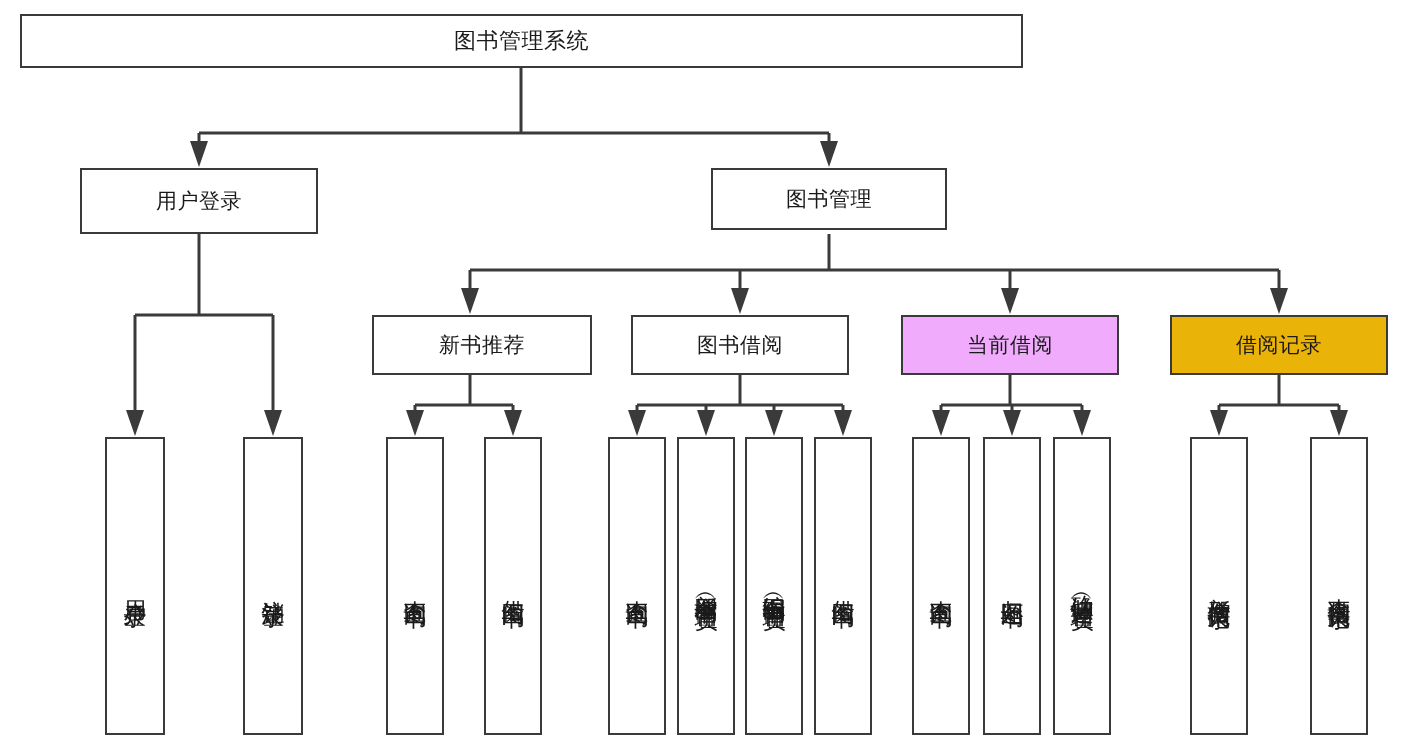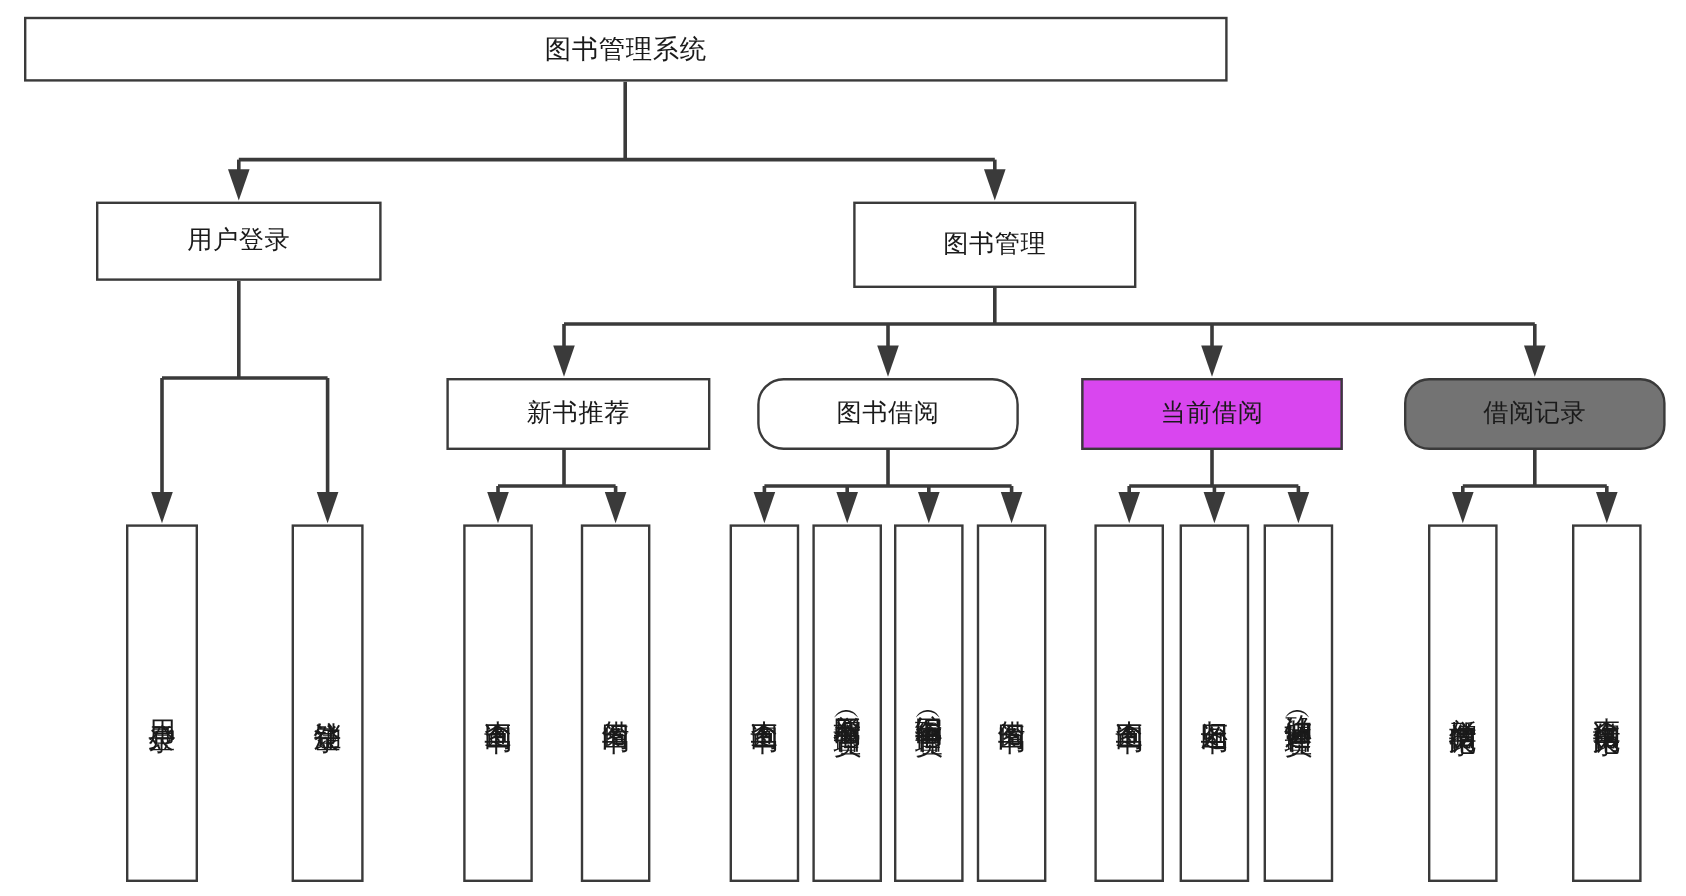--- a/index.html
+++ b/index.html
@@ -139,33 +139,33 @@
       </g>
   </svg>
 
   <div id="node-layer">
       <div class="node horiz root" style="left: 20px; top: 14px; width: 1003px; height: 54px; border-color: rgb(58, 58, 58); background: rgb(255, 255, 255);">
         <span class="node-label" style="color: rgb(26, 26, 26);">图书管理系统</span>
       </div>
       <div class="node horiz " style="left: 80px; top: 168px; width: 238px; height: 66px; border-color: rgb(58, 58, 58); background: rgb(255, 255, 255);">
         <span class="node-label" style="color: rgb(26, 26, 26);">用户登录</span>
       </div>
-      <div class="node horiz " style="left: 711px; top: 168px; width: 236px; height: 72px; border-color: rgb(58, 58, 58); background: rgb(255, 255, 255);">
+      <div class="node horiz " style="left: 711px; top: 168px; width: 236px; height: 62px; border-color: rgb(58, 58, 58); background: rgb(255, 255, 255);">
         <span class="node-label" style="color: rgb(26, 26, 26);">图书管理</span>
       </div>
       <div class="node horiz " style="left: 360px; top: 315px; width: 220px; height: 60px; border-color: rgb(58, 58, 58); background: rgb(255, 255, 255); margin-left: 12px;">
         <span class="node-label" style="color: rgb(26, 26, 26);">新书推荐</span>
       </div>
-      <div class="node horiz " style="left: 631px; top: 315px; width: 218px; height: 60px; border-color: rgb(58, 58, 58); background: rgb(255, 255, 255); border-radius: 22px;">
+      <div class="node horiz " style="left: 631px; top: 315px; width: 218px; height: 60px; border-color: rgb(58, 58, 58); background: rgb(255, 255, 255);">
         <span class="node-label" style="color: rgb(26, 26, 26);">图书借阅</span>
       </div>
-      <div class="node horiz " style="left: 901px; top: 315px; width: 218px; height: 60px; border-color: rgb(58, 58, 58); background: #d946ef;">
+      <div class="node horiz " style="left: 901px; top: 315px; width: 218px; height: 60px; border-color: rgb(58, 58, 58); background: #f0abfc;">
         <span class="node-label" style="color: rgb(26, 26, 26);">当前借阅</span>
       </div>
-      <div class="node horiz " style="left: 1170px; top: 315px; width: 218px; height: 60px; border-color: rgb(58, 58, 58); background: #737373; border-radius: 21px;">
+      <div class="node horiz " style="left: 1170px; top: 315px; width: 218px; height: 60px; border-color: rgb(58, 58, 58); background: #eab308;">
         <span class="node-label" style="color: rgb(26, 26, 26);">借阅记录</span>
       </div>
       <div class="node vert " style="left: 105px; top: 437px; width: 60px; height: 298px; border-color: rgb(58, 58, 58); background: rgb(255, 255, 255);">
         <span class="node-label" style="color: rgb(26, 26, 26);">用户登录</span>
       </div>
       <div class="node vert " style="left: 243px; top: 437px; width: 60px; height: 298px; border-color: rgb(58, 58, 58); background: rgb(255, 255, 255);">
         <span class="node-label" style="color: rgb(26, 26, 26);">注销登录</span>
       </div>
       <div class="node vert " style="left: 386px; top: 437px; width: 58px; height: 298px; border-color: rgb(58, 58, 58); background: rgb(255, 255, 255);">
         <span class="node-label" style="color: rgb(26, 26, 26);">查询图书</span>

